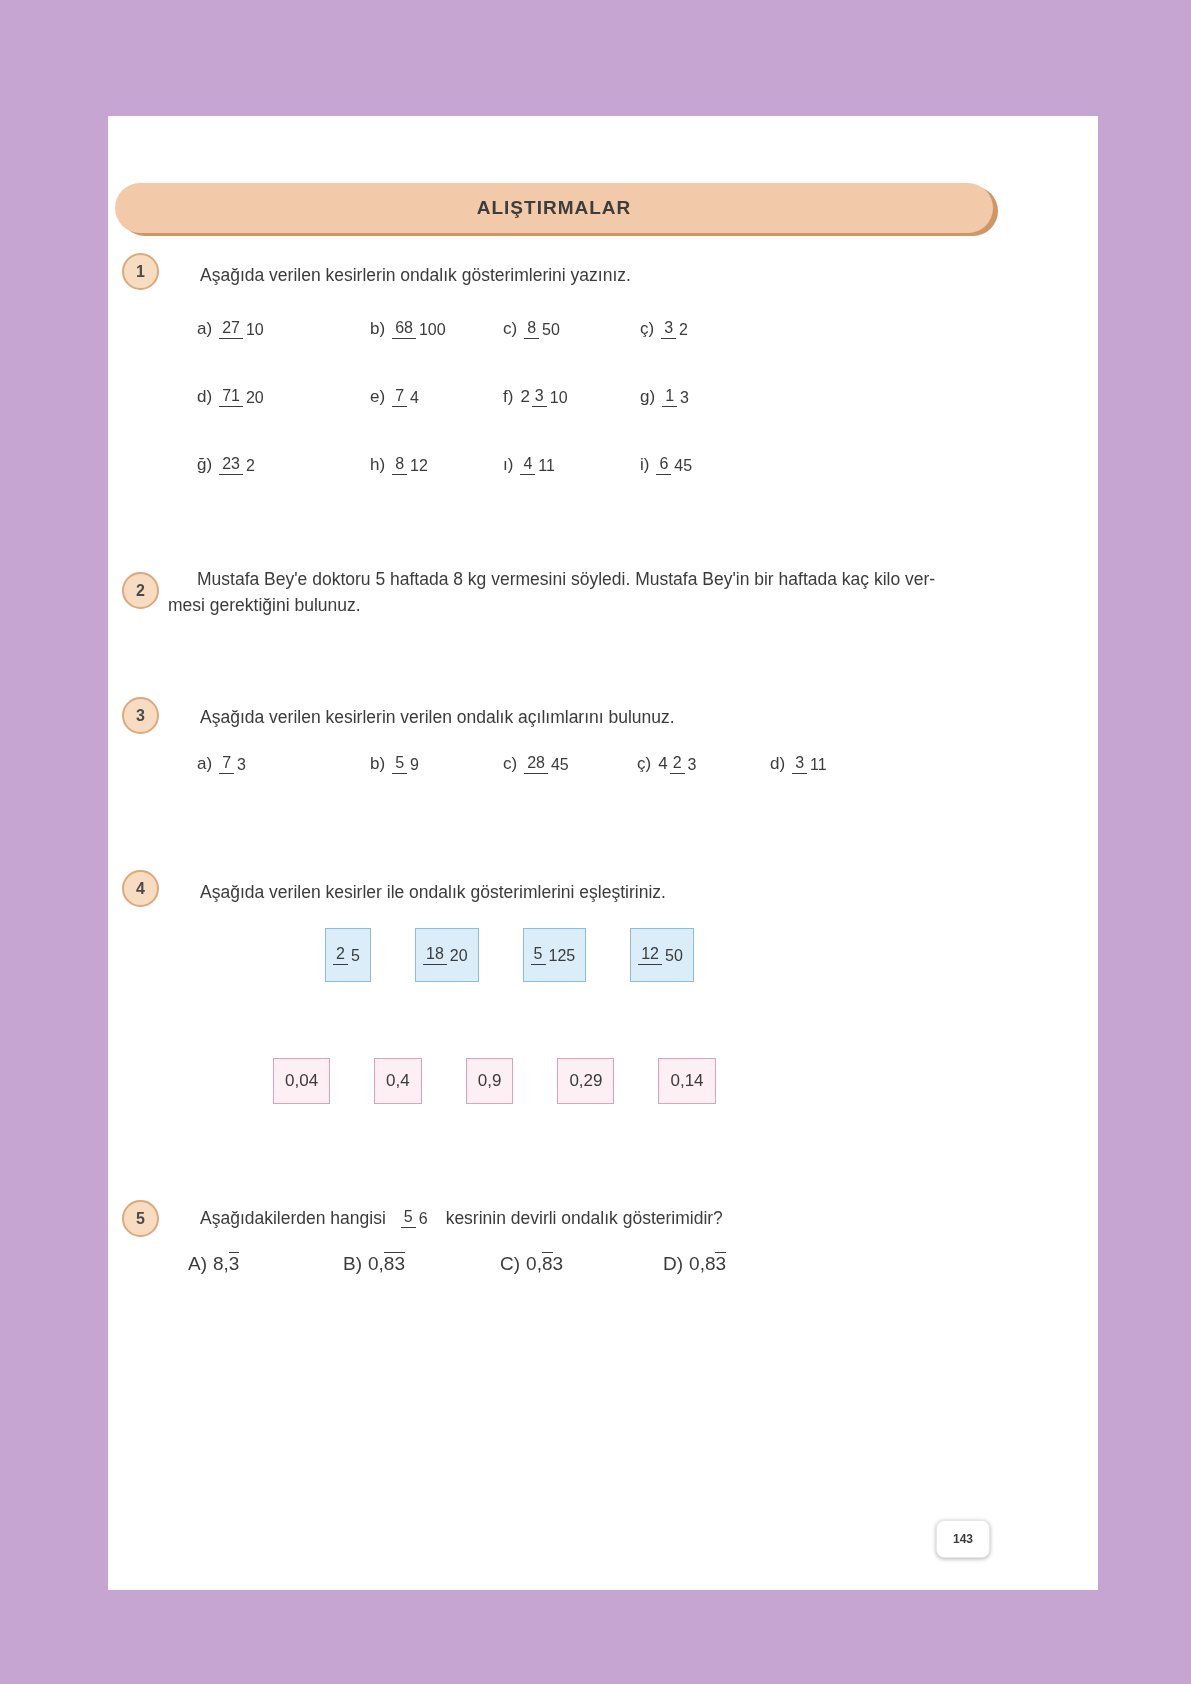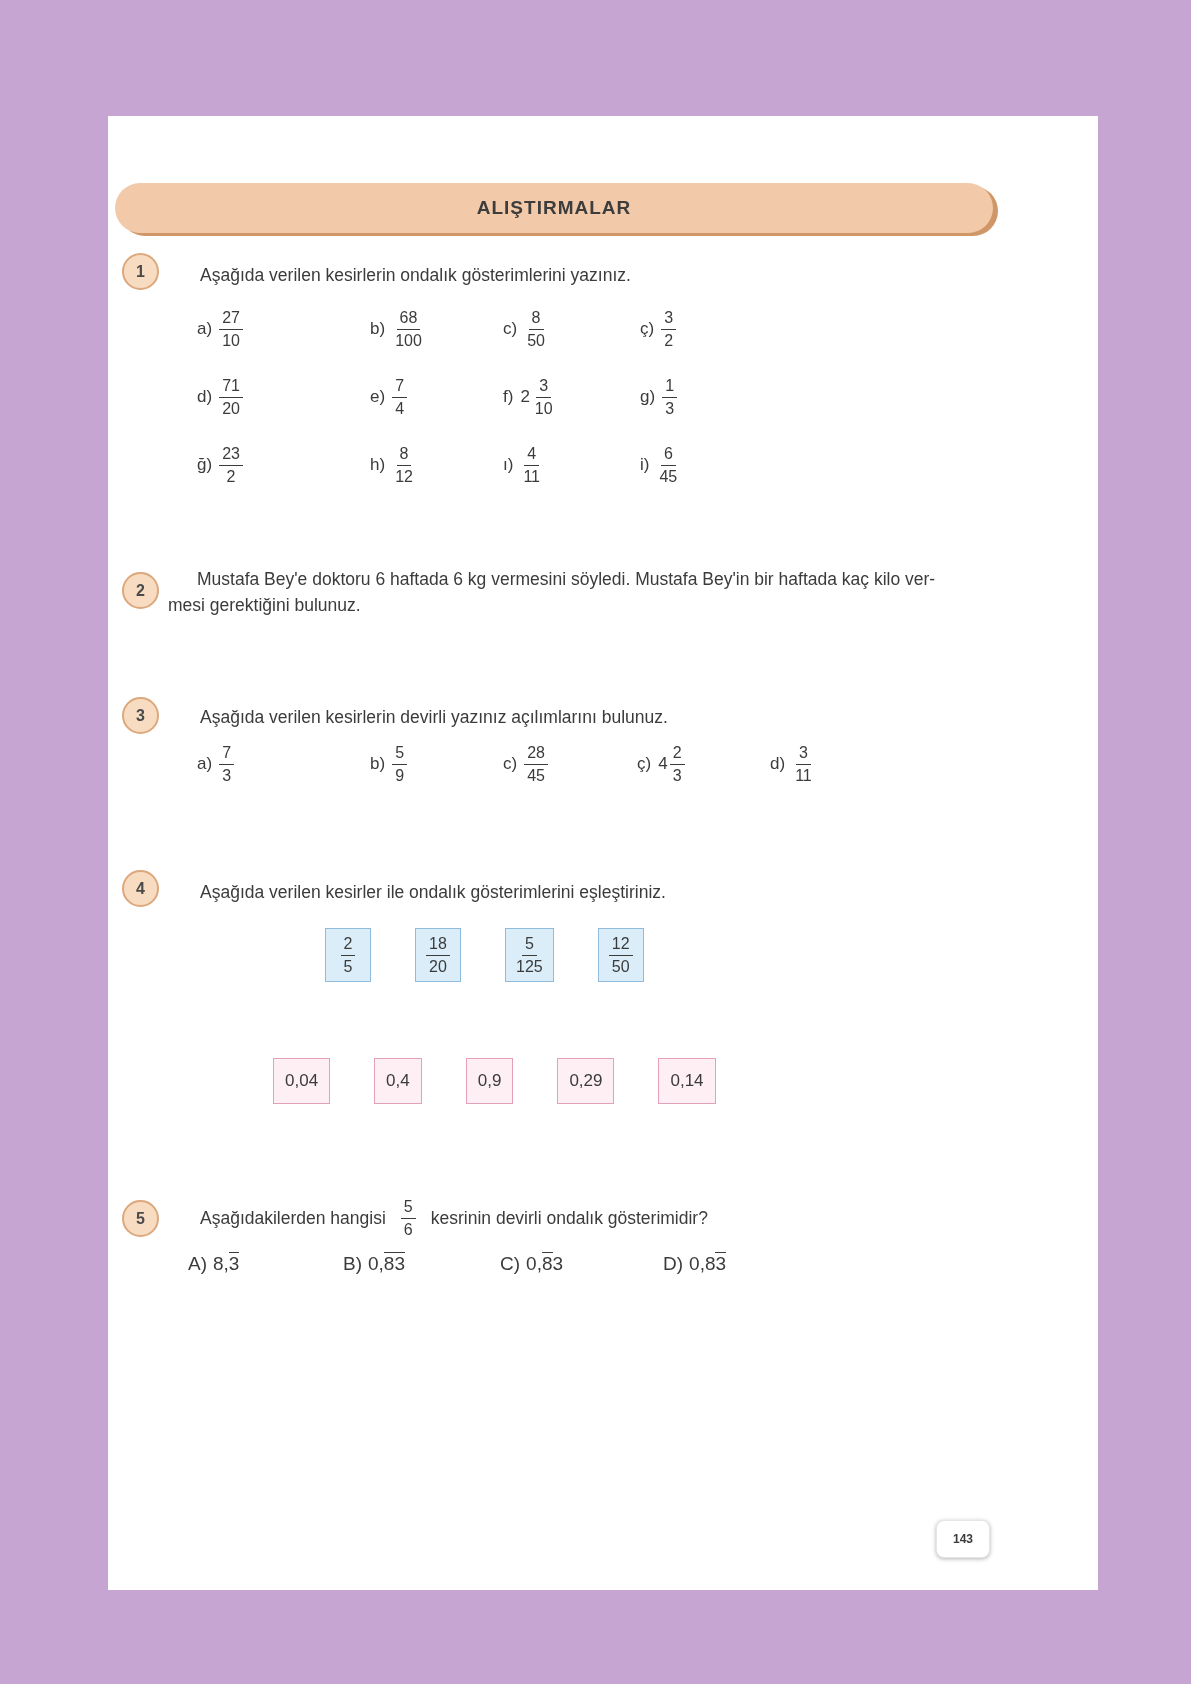--- a/index.html
+++ b/index.html
@@ -41,21 +41,21 @@
 
   
   .q1-grid { position:absolute; left:197px; top:303px; display:grid;
              grid-template-columns:173px 133px 137px 130px; grid-auto-rows:52px; row-gap:16px; }
   .q3-grid { position:absolute; left:197px; top:738px; display:grid;
              grid-template-columns:173px 133px 134px 133px 130px; grid-auto-rows:52px; }
   .fcell { display:flex; align-items:center; }
   .flabel { font-size:17px; margin-right:7px; }
   .fwhole { font-size:17px; margin-right:2px; }
   .fwhole:empty { display:none; }
-  .frac { display:inline-flex; flex-direction:column; align-items:center; font-size:16px; line-height:1.1; }
+  .frac { display:inline-flex; flex-direction:row; font-size:16px; line-height:1.1; }
   .frac .fnum { padding:0 3px 2px; border-bottom:1.5px solid #3b3b3b; }
   .frac .fden { padding:2px 3px 0; }
 
   
   .q4-fracs { position:absolute; left:325px; top:928px; display:flex; gap:44px; }
   .fracbox { display:flex; align-items:center; justify-content:center; min-width:46px; height:54px; padding:0 7px;
              background:#daedf8; border:1.5px solid #8fbcdc; }
   .q4-decs { position:absolute; left:273px; top:1058px; display:flex; gap:44px; }
   .decbox { display:flex; align-items:center; justify-content:flex-end; height:46px; min-width:44px; padding:0 11px;
             background:#fdeff4; border:1.5px solid #e49fbb; font-size:17px; }
@@ -187,28 +187,28 @@
           <span class="fnum">6</span>
           <span class="fden">45</span>
         </span>
     </div>
   </div>
 
   <div class="qcircle c2">
     <span>2</span>
   </div>
   <div class="qtext q2-text">
-    <div class="q2-line1">Mustafa Bey'e doktoru 6 haftada 6 kg vermesini söyledi. Mustafa Bey'in bir haftada kaç kilo ver-</div>
+    <div class="q2-line1">Mustafa Bey'e doktoru 5 haftada 8 kg vermesini söyledi. Mustafa Bey'in bir haftada kaç kilo ver-</div>
     <div class="q2-line2">mesi gerektiğini bulunuz.</div>
   </div>
 
   <div class="qcircle c3">
     <span>3</span>
   </div>
-  <div class="qtext q3-text">Aşağıda verilen kesirlerin devirli yazınız açılımlarını bulunuz.</div>
+  <div class="qtext q3-text">Aşağıda verilen kesirlerin verilen ondalık açılımlarını bulunuz.</div>
   <div class="q3-grid">
     <div class="fcell">
       <span class="flabel">a)</span>
 
       <span class="frac">
           <span class="fnum">7</span>
           <span class="fden">3</span>
         </span>
     </div>
     <div class="fcell">

